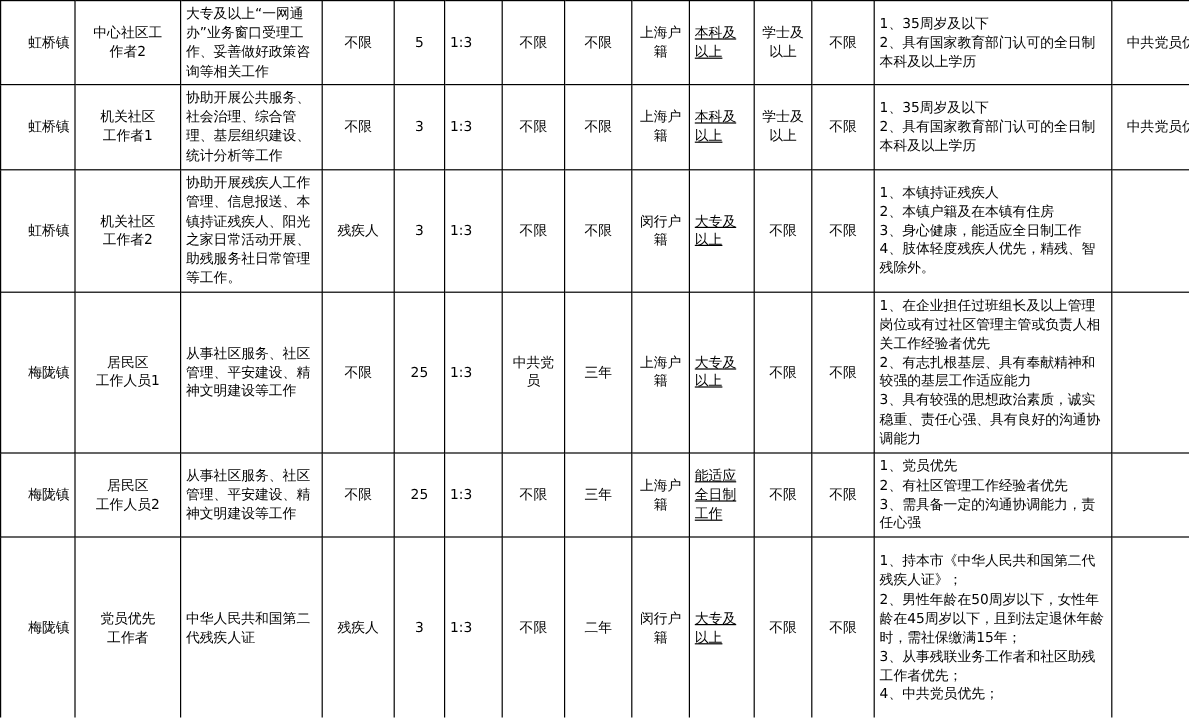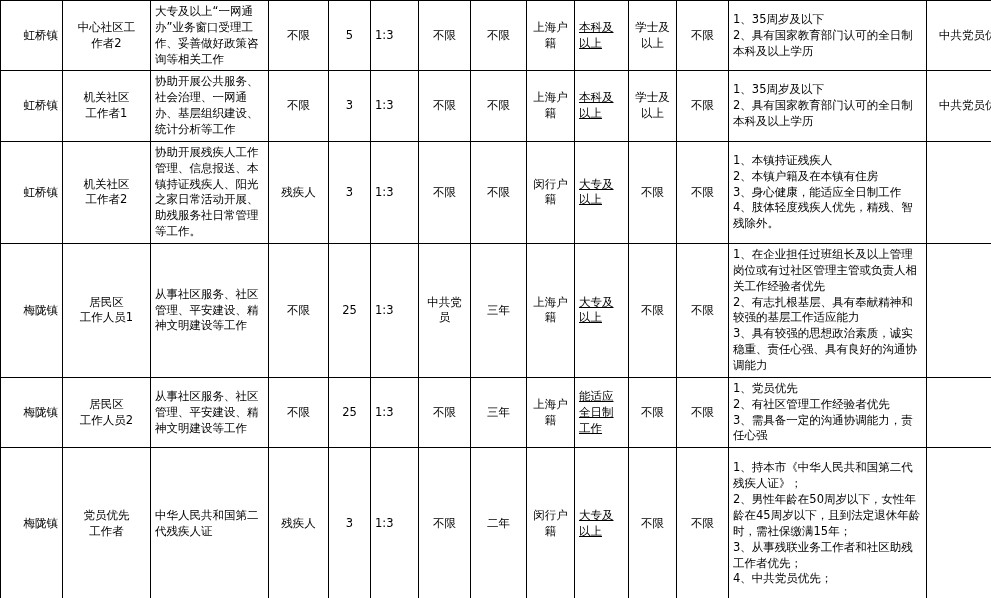--- a/index.html
+++ b/index.html
@@ -112,21 +112,21 @@
       </tr>
       <tr class="row-h2">
         <td class="c-town">
           <span class="cell-text">虹桥镇</span>
         </td>
         <td class="c-post">
           <span class="cell-text">机关社区
 工作者1</span>
         </td>
         <td class="c-duty">
-          <span class="cell-text">协助开展公共服务、社会治理、一网通办、基层组织建设、统计分析等工作</span>
+          <span class="cell-text">协助开展公共服务、社会治理、综合管理、基层组织建设、统计分析等工作</span>
         </td>
         <td class="c-cond">
           <span class="cell-text">不限</span>
         </td>
         <td class="c-num">
           <span class="cell-text">3</span>
         </td>
         <td class="c-ratio">
           <span class="cell-text">1:3</span>
         </td>

